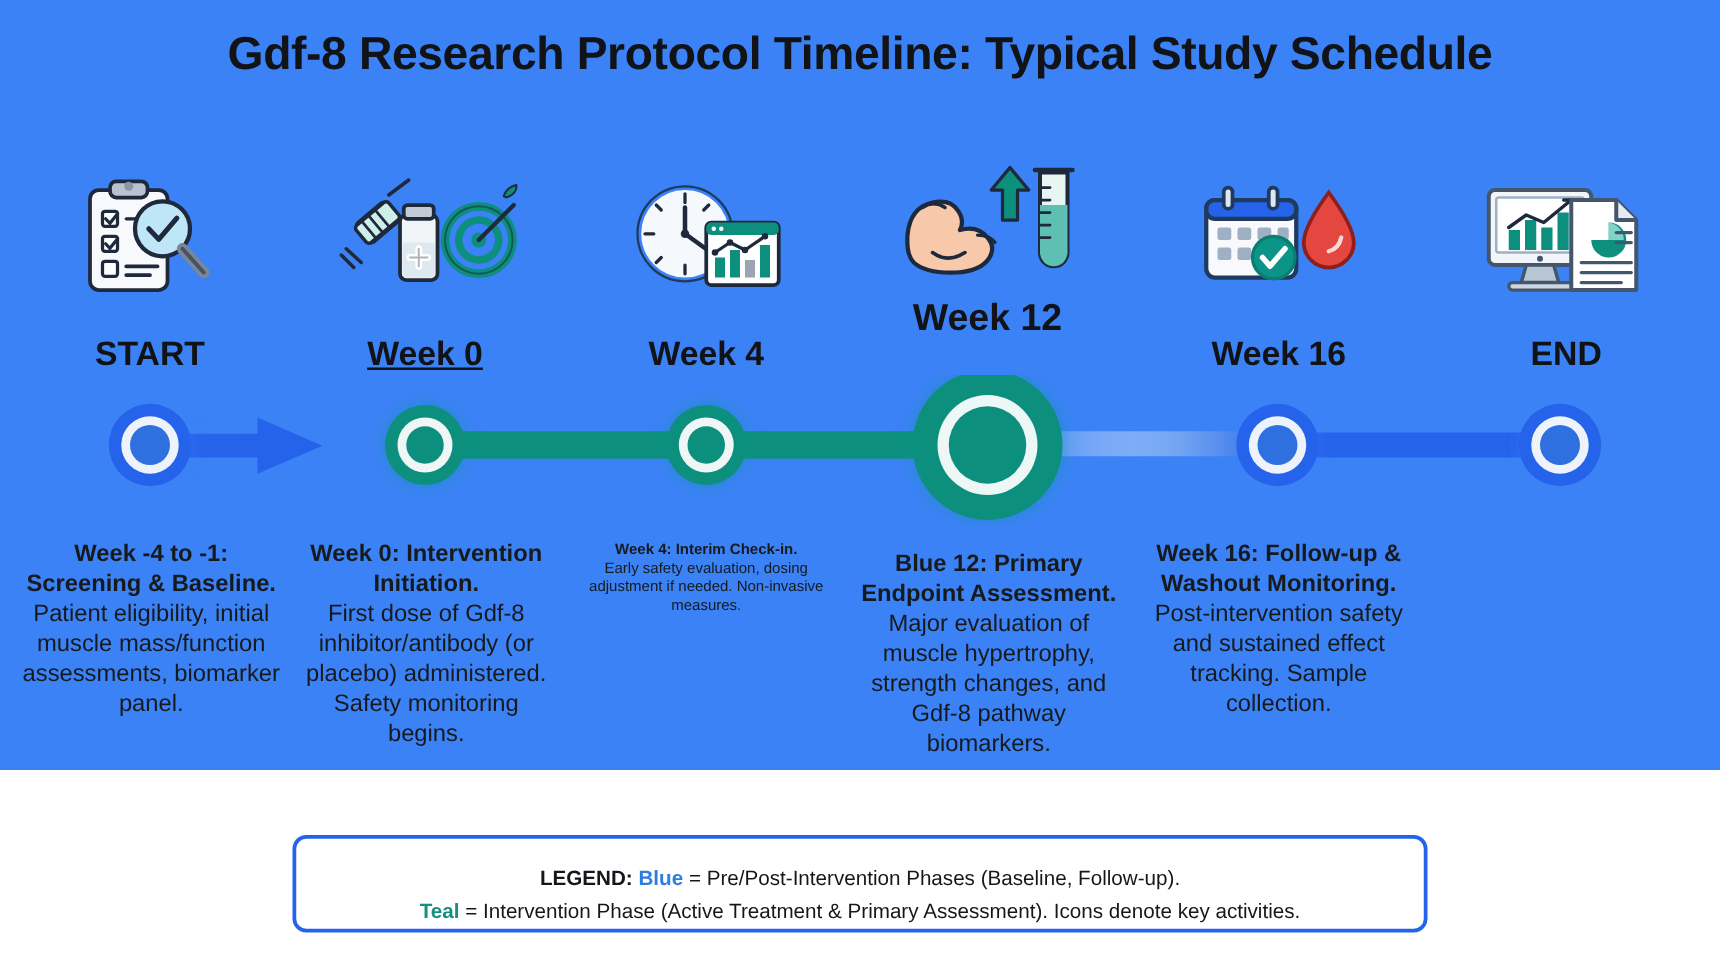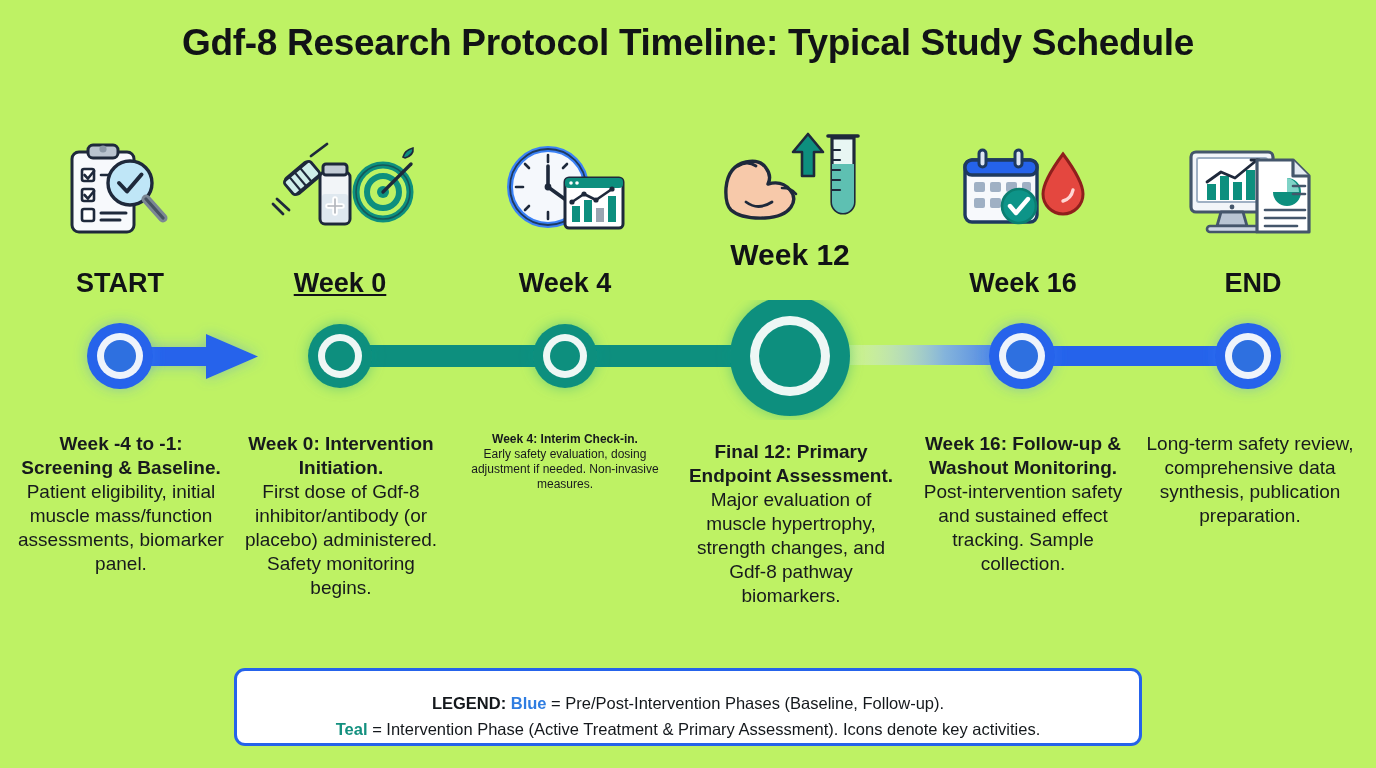--- a/index.html
+++ b/index.html
@@ -2,21 +2,21 @@
 <html><head>
 <meta charset="utf-8">
 <style>
   * { box-sizing: border-box; margin: 0; padding: 0; }
   html, body {
     width: 1376px; height: 768px;
     background: #ffffff;
     font-family: "Liberation Sans", sans-serif;
     overflow: hidden;
   }
-  #stage { position: relative; width: 1376px; height: 768px; background: #bef264; }
+  #stage { position: relative; width: 1376px; height: 616px; background: #3b82f6; }
 
   
   .title {
     position: absolute; left: 0; top: 22px; width: 1376px;
     text-align: center;
     font-size: 37px; font-weight: 700; color: #111316;
     letter-spacing: -0.3px;
   }
 
   
@@ -330,31 +330,30 @@
     <span class="hd">Week 0: Intervention Initiation.</span>
     <span class="bd">First dose of Gdf-8 inhibitor/antibody (or placebo) administered. Safety monitoring begins.</span>
   </div>
 
   <div class="caption" style="left:460px; top:432px; width:210px; font-size:12px;">
     <span class="hd">Week 4: Interim Check-in.</span>
     <span class="bd">Early safety evaluation, dosing adjustment if needed. Non-invasive measures.</span>
   </div>
 
   <div class="caption" style="left:680px; top:440px; width:222px; font-size:19px;">
-    <span class="hd">Final 12: Primary Endpoint Assessment.</span>
+    <span class="hd">Blue 12: Primary Endpoint Assessment.</span>
     <span class="bd">Major evaluation of muscle hypertrophy, strength changes, and Gdf-8 pathway biomarkers.</span>
   </div>
 
   <div class="caption" style="left:916px; top:432px; width:214px; font-size:19px;">
     <span class="hd">Week 16: Follow-up &amp; Washout Monitoring.</span>
     <span class="bd">Post-intervention safety and sustained effect tracking. Sample collection.</span>
   </div>
 
   <div class="caption" style="left:1138px; top:432px; width:224px; font-size:19px;">
-    <span class="bd">Long-term safety review, comprehensive data synthesis, publication preparation.</span>
   </div>
 
   <div class="legend-box">
     <div class="legend-line">
       <span class="lg-strong">LEGEND:</span>
       <span class="lg-blue">Blue</span>
       <span>= Pre/Post-Intervention Phases (Baseline, Follow-up).</span>
     </div>
     <div class="legend-line">
       <span class="lg-teal">Teal</span>

